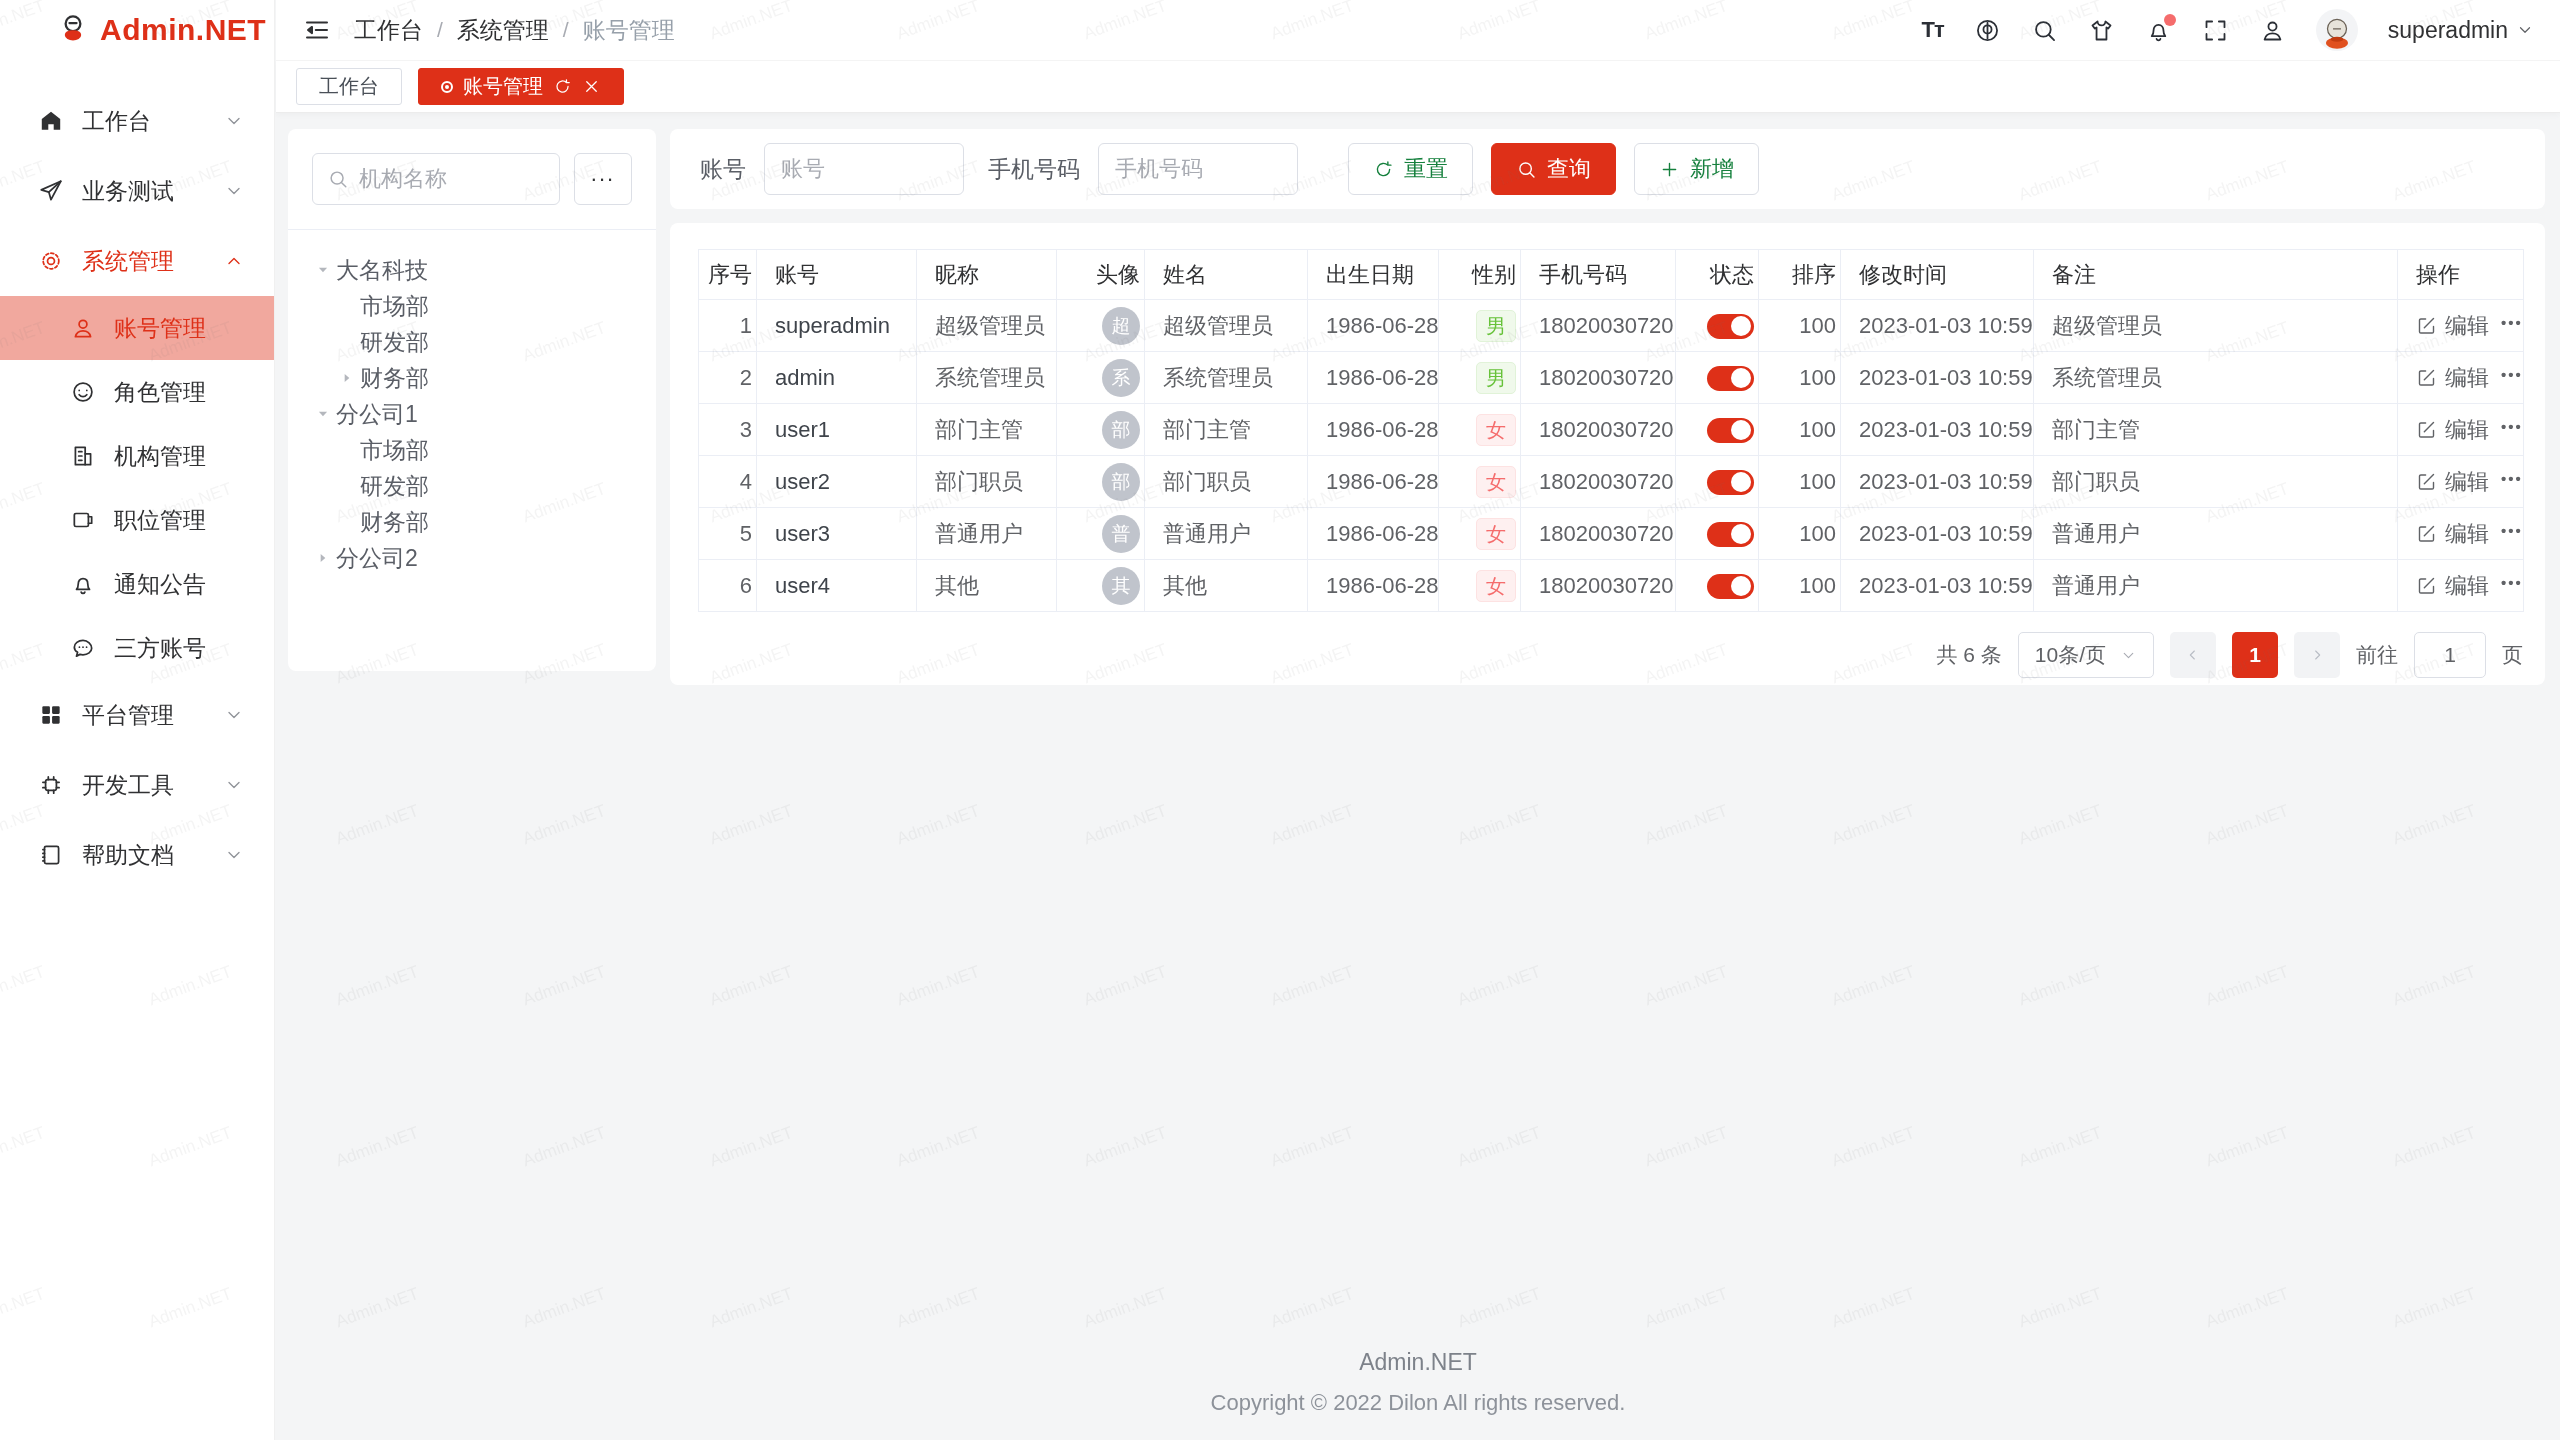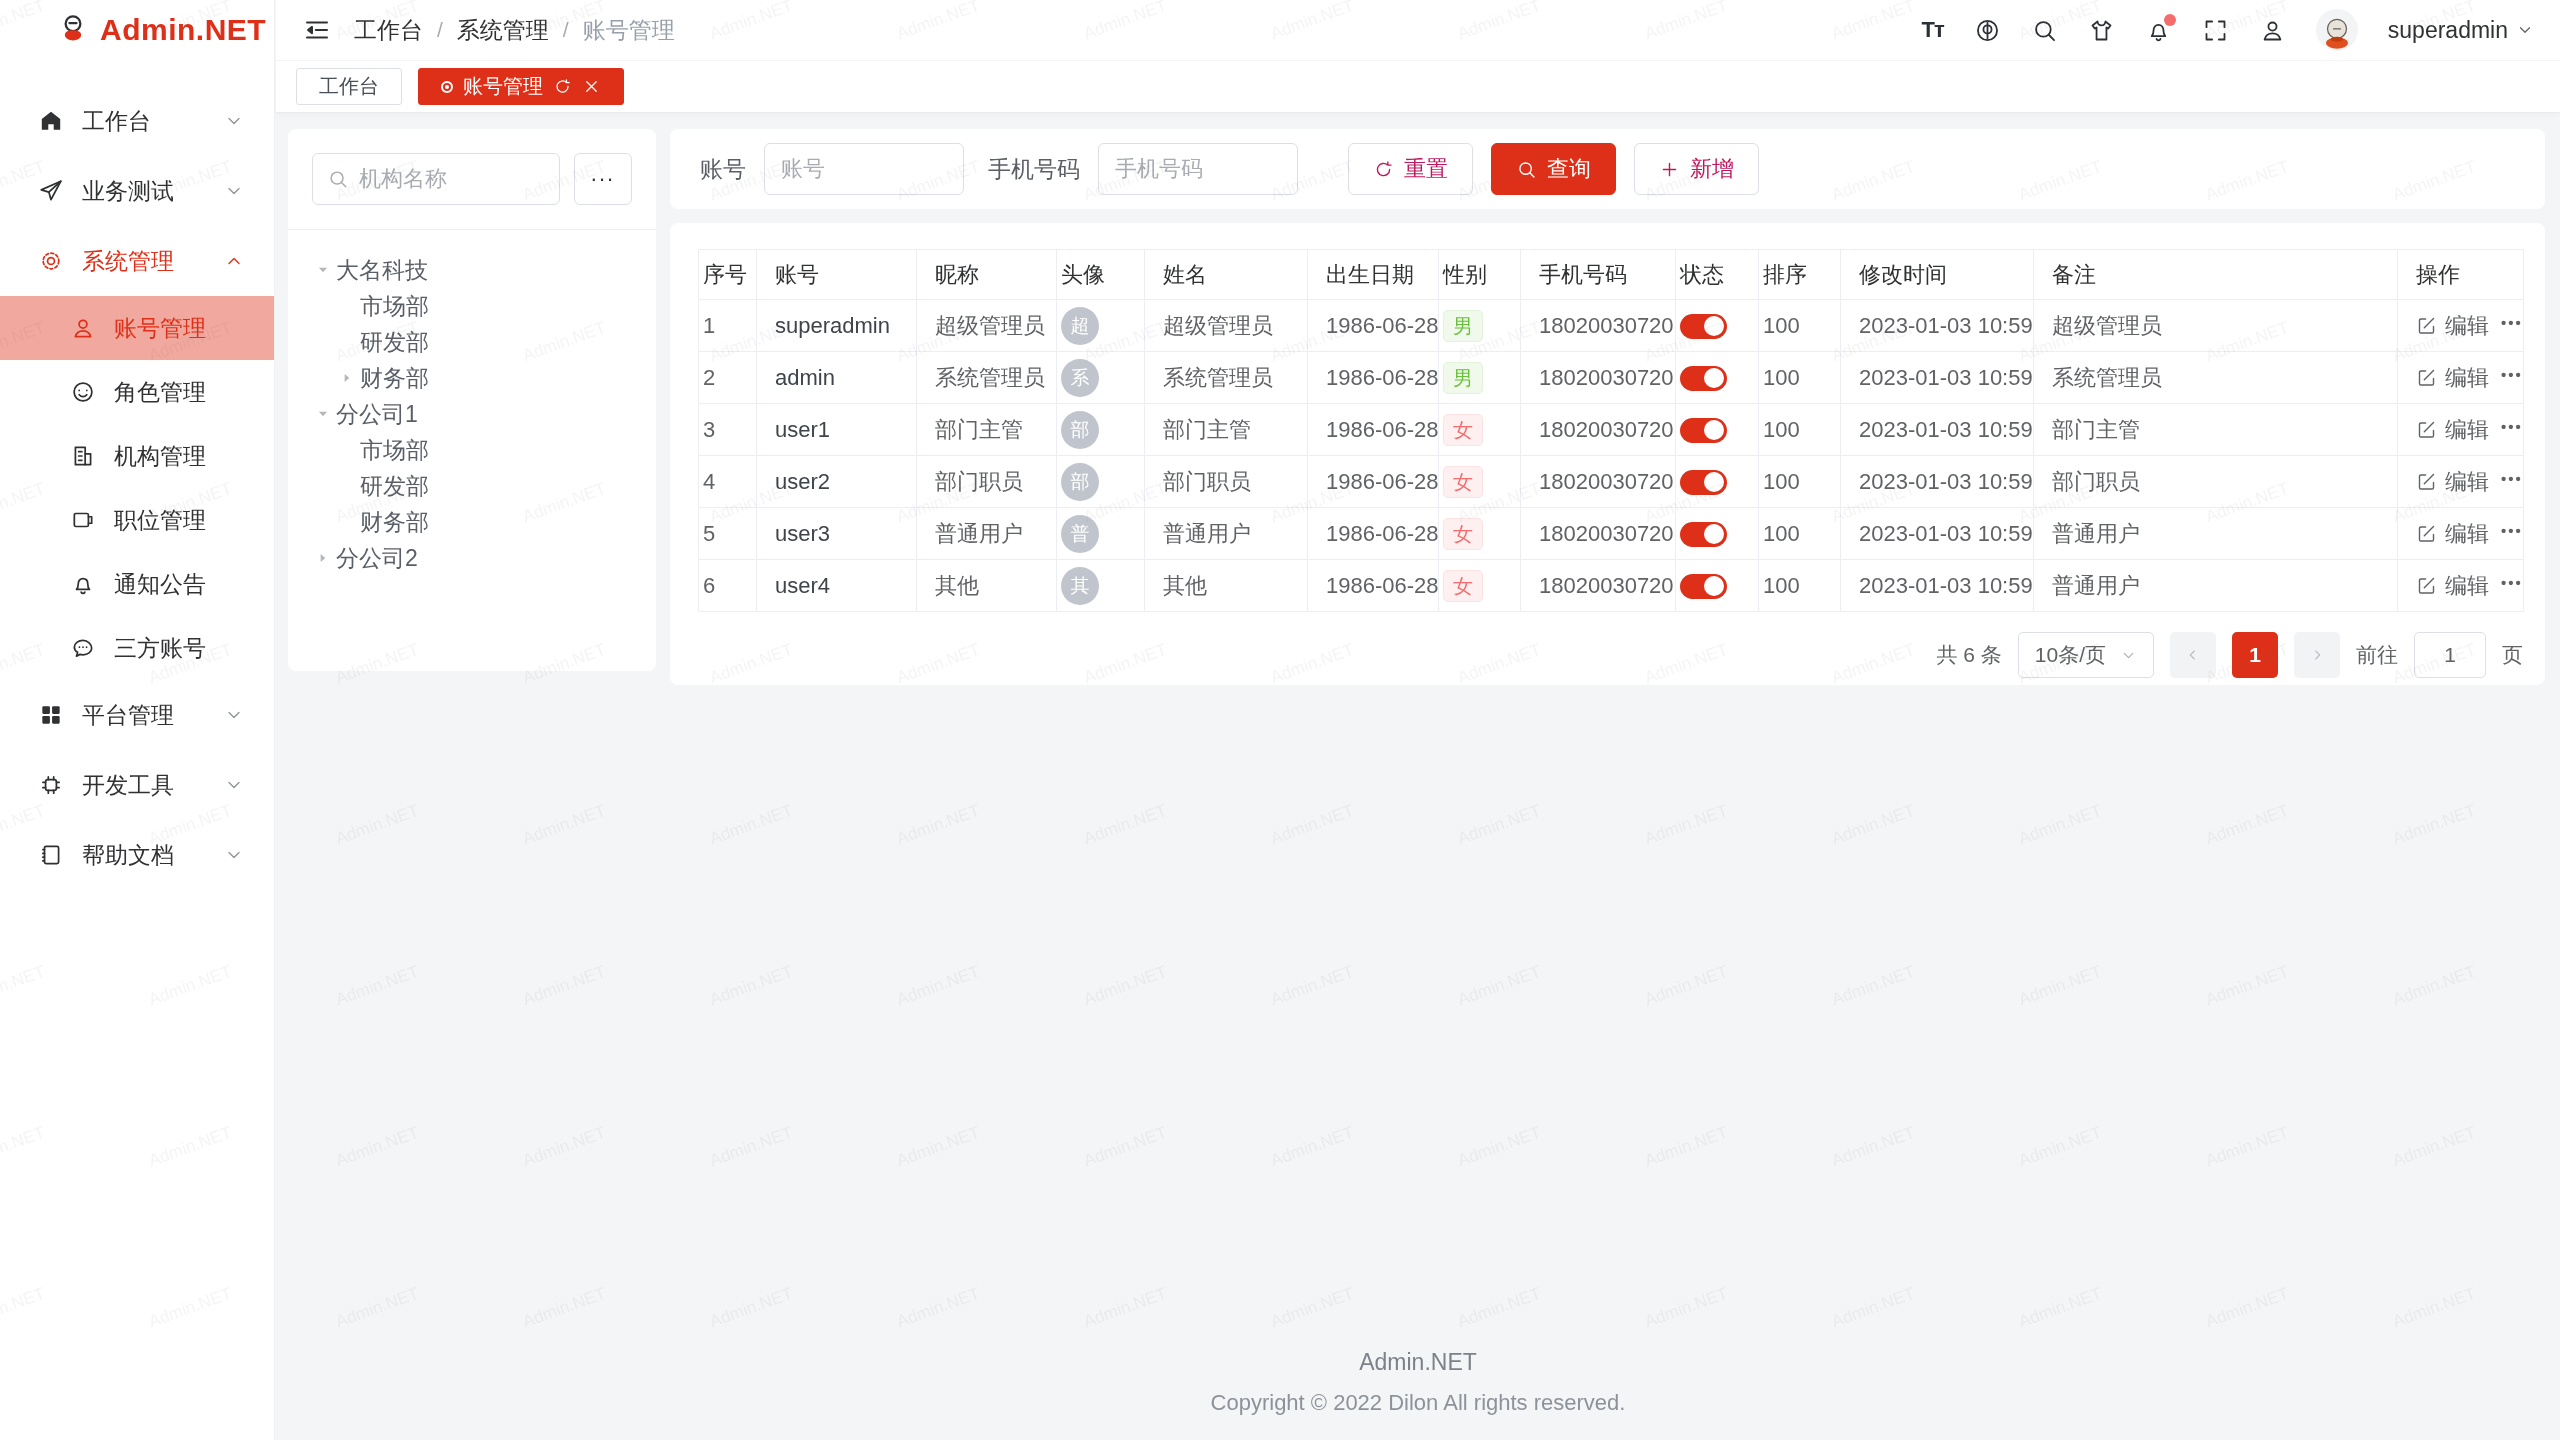--- a/index.html
+++ b/index.html
@@ -82,31 +82,31 @@
   .tree-row.lv1 { padding-left:24px; }
   .caret-none { visibility:hidden; }
 
   
   .right-col { flex:1; display:flex; flex-direction:column; gap:14px; min-width:0; }
   .filter-card { height:80px; display:flex; align-items:center; padding:0 30px; gap:18px; font-size:23px; color:#5a5e66; }
   .f-input { width:200px; height:52px; border:1px solid var(--input-border); border-radius:6px; padding:0 16px; font-size:22px; font-family:inherit; color:#606266; outline:none; }
   .f-input::placeholder { color:#a8abb2; }
   .f-label { margin-left:6px; }
   .f-label:first-child { margin-left:0; }
-  .btn { height:52px; border-radius:6px; display:flex; align-items:center; gap:10px; padding:0 24px; font-size:22px; cursor:pointer; border:1px solid var(--input-border); background:#fff; color:#be185d; font-family:inherit; }
+  .btn { height:52px; border-radius:6px; display:flex; align-items:center; gap:10px; padding:0 24px; font-size:22px; cursor:pointer; border:1px solid var(--input-border); background:#fff; color:#15803d; font-family:inherit; }
   .btn svg { width:21px; height:21px; }
   .btn.primary { background:var(--primary); border-color:var(--primary); color:#fff; }
   .btn.reset { margin-left:32px; }
 
   
   .table-card { height:462px; padding:26px 28px 0 28px; position:relative; }
   table.grid { border-collapse:collapse; table-layout:fixed; width:1825px; font-size:22px; }
   .grid th, .grid td { border:1px solid var(--border); height:52px; padding:0 18px; font-weight:400; color:#606266; overflow:hidden; white-space:nowrap; }
   .grid th { height:50px; color:#303133; text-align:left; }
-  .grid .c { text-align:left; padding:0 4px; }
+  .grid .c { text-align:right; padding:0 4px; }
   .grid td.acct { color:#3f444b; }
   .avatar-chip { display:inline-flex; width:38px; height:38px; border-radius:50%; background:#c0c4cc; color:#fff; font-size:19px; align-items:center; justify-content:center; vertical-align:middle; }
   .tag { display:inline-block; min-width:38px; padding:5px 9px; font-size:20px; line-height:1; border-radius:5px; }
   .tag.male { color:#67c23a; background:#f0f9eb; border:1px solid #e1f3d8; }
   .tag.female { color:#f56c6c; background:#fef0f0; border:1px solid #fde2e2; }
   .switch { width:47px; height:25px; background:var(--primary); border-radius:13px; display:inline-block; position:relative; cursor:pointer; vertical-align:middle; }
   .switch::after { content:""; position:absolute; top:2.5px; right:3px; width:20px; height:20px; background:#fff; border-radius:50%; }
   .op-cell { color:var(--primary); }
   .op-wrap { display:flex; align-items:center; gap:12px; }
   .op-edit { display:flex; align-items:center; gap:8px; cursor:pointer; }

